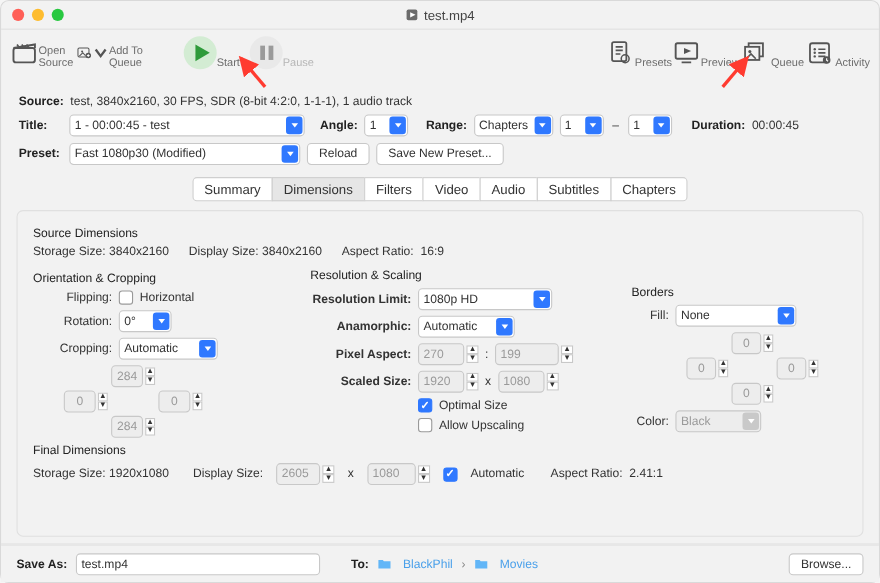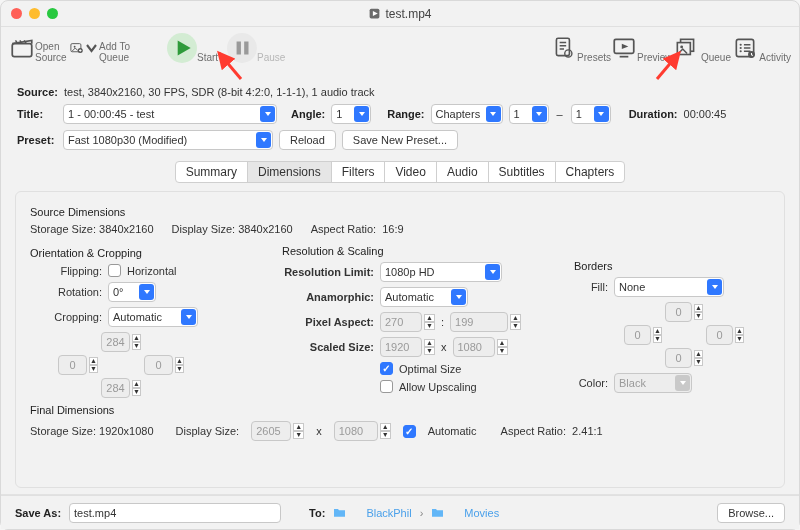--- a/index.html
+++ b/index.html
@@ -46,21 +46,21 @@
   .chk{width:13px; height:13px; border:1px solid #999; border-radius:3px; display:inline-flex; align-items:center; justify-content:center; background:#fff;}
   .chk.on{background:#2f78ff; border-color:#2f78ff;}
   .chk.on::after{content:"✓"; color:#fff; font-size:10px; font-weight:bold;}
   .cropgrid{display:grid; grid-template-columns:40px 40px 40px; grid-template-rows:20px 20px 20px; gap:3px; margin-left:28px;}
   .cropgrid .inp{width:38px; text-align:center; justify-content:center;}
   .bgrid{display:grid; grid-template-columns:38px 38px 38px; grid-template-rows:20px 20px 20px; gap:3px; justify-content:center;}
   .bgrid .inp{width:36px; text-align:center; justify-content:center;}
   hr.dv{border:none; border-top:1px solid #e2e2e2; margin:8px -14px;}
   .bottombar{height:34px; border-top:1px solid #e0e0e0; display:flex; align-items:center; padding:0 14px; gap:8px; background:#f2f2f2;}
   .bottombar .inp{flex:1; max-width:340px;}
-  .folder{color:#4aa0ea; display:inline-flex; align-items:center; gap:20px;}
+  .folder{color:#4aa0ea; display:inline-flex; align-items:center; gap:10px;}
   .arrow{position:absolute; pointer-events:none; color:#ff3b30;}
   .arrow svg{width:40px; height:40px;}
   .dash{color:#333; padding:0 2px;}
 </style>
 </head>
 <body>
 
 <div class="window">
 
   <div class="titlebar">

